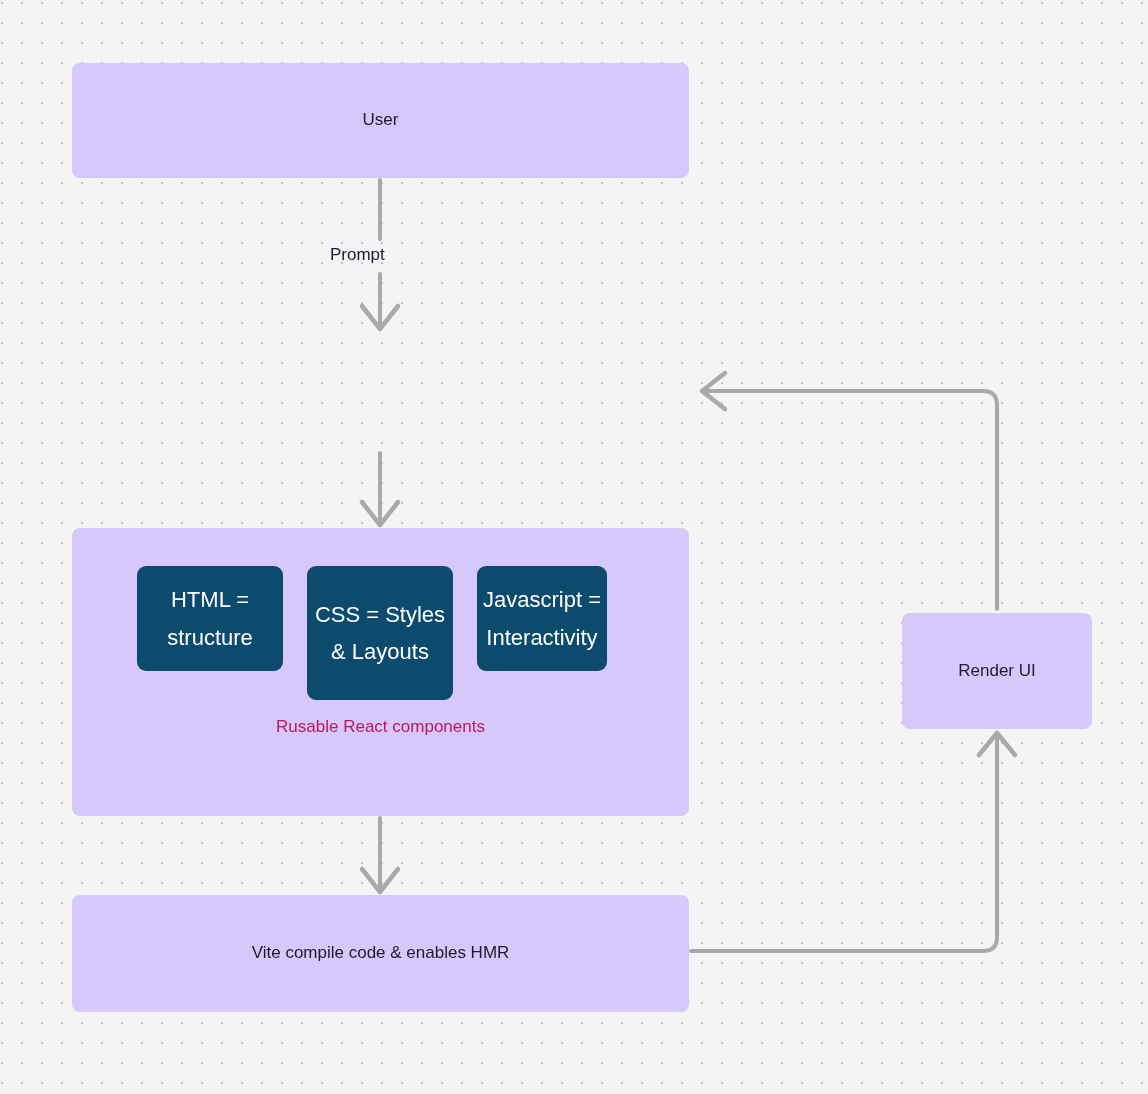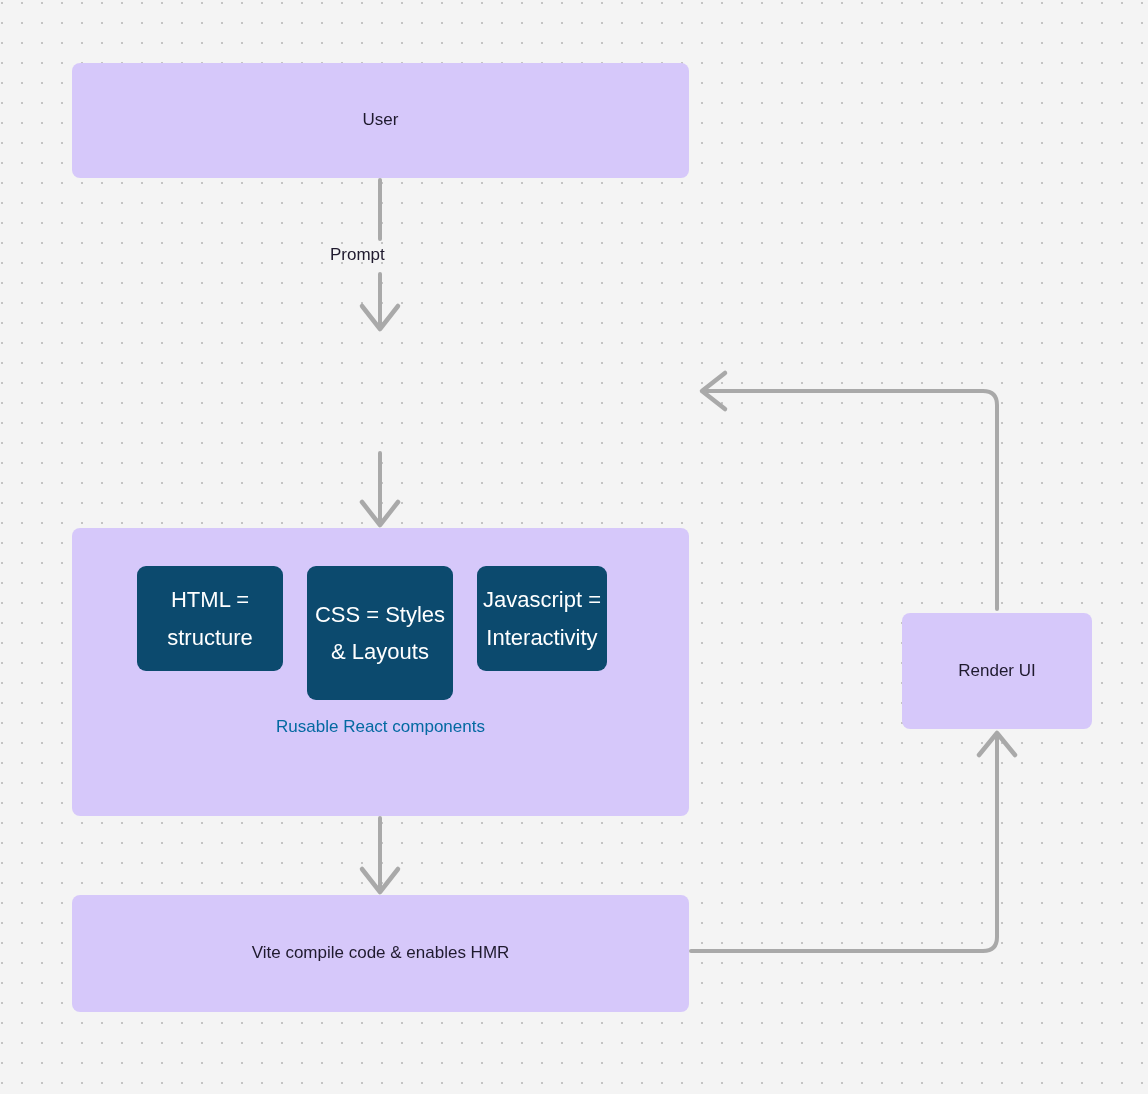--- a/index.html
+++ b/index.html
@@ -69,21 +69,21 @@
   #node-css  { position: absolute; left: 235px; top: 0; width: 146px; height: 134px; }
   #node-js   { position: absolute; left: 405px; top: 0; width: 130px; height: 105px; }
 
   #components-caption {
     position: absolute;
     left: 0;
     top: 188px;
     width: 617px;
     text-align: center;
     font-size: 17px;
-    color: #0369a1;
+    color: #be185d;
   }
 
   
   .svg-layer {
     position: absolute;
     left: 0;
     top: 0;
     width: 1148px;
     height: 1094px;
     pointer-events: none;

